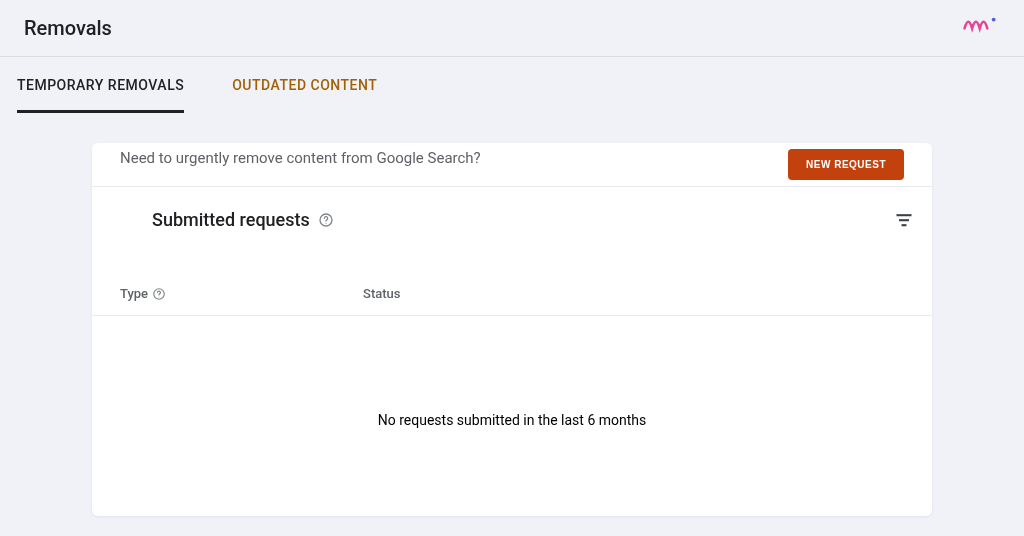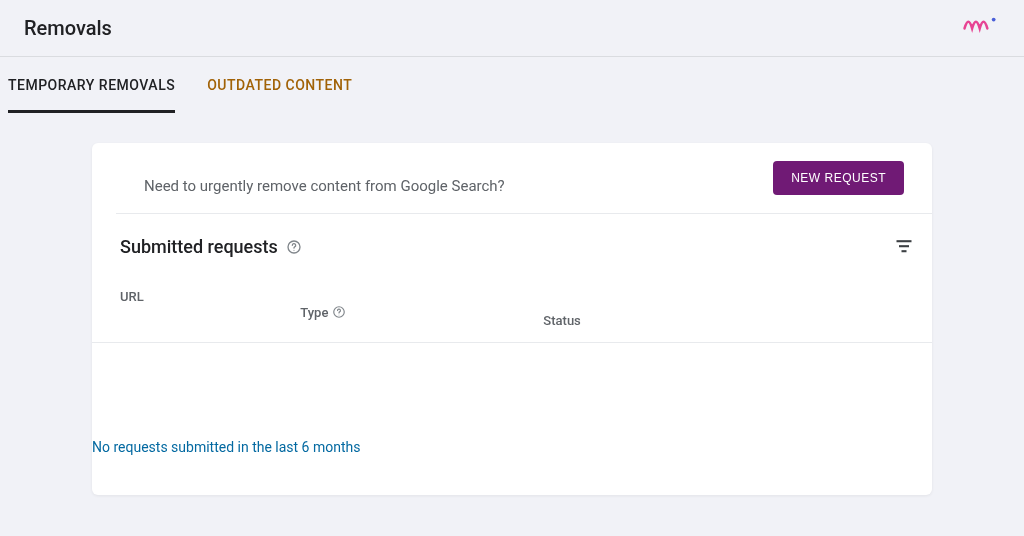--- a/index.html
+++ b/index.html
@@ -26,22 +26,22 @@
       font-size: 20px;
       font-weight: 500;
       color: #202124;
     }
     .logo-svg {
       width: 38px;
       height: 24px;
     }
     .tabs {
       display: flex;
-      padding: 0 8px;
-      gap: 32px;
+      padding: 0 17px;
+      gap: 48px;
       align-items: flex-end;
     }
     .tab {
       padding: 20px 0;
       font-size: 14px;
       font-weight: 500;
       letter-spacing: 0.5px;
       color: #a16207;
       cursor: pointer;
       text-transform: uppercase;
@@ -55,45 +55,45 @@
       padding: 30px 92px 0 92px;
     }
     .card {
       background: #fff;
       border-radius: 6px;
       box-shadow: 0 1px 3px rgba(60,64,67,0.08);
     }
     .card-top {
       display: flex;
       justify-content: space-between;
-      align-items: flex-end;
-      padding: 18px 28px;
+      align-items: flex-start;
+      padding: 6px 28px;
       border-bottom: 1px solid #e8eaed;
-      margin-left: 24px;
     }
     .prompt-text {
       color: #5f6368;
       font-size: 15px;
     }
     .new-request-btn {
-      background: #701a75;
+      background: #c2410c;
       color: #fff;
       border: none;
       border-radius: 4px;
       padding: 10px 18px;
-      font-size: 12px;
-      font-weight: 400;
+      font-size: 10px;
+      font-weight: 700;
       letter-spacing: 0.5px;
       cursor: pointer;
     }
     .requests-header {
       display: flex;
       justify-content: space-between;
-      align-items: flex-start;
+      align-items: flex-end;
       padding: 22px 18px 10px 28px;
+      margin-left: 32px;
     }
     .requests-title-wrap {
       display: flex;
       align-items: center;
       gap: 8px;
     }
     .requests-title {
       font-size: 18px;
       font-weight: 500;
       color: #202124;
@@ -127,27 +127,27 @@
     }
     .table-head {
       display: flex;
       padding: 22px 28px 14px 28px;
       border-bottom: 1px solid #e8eaed;
       color: #5f6368;
       font-size: 13px;
       font-weight: 500;
     }
     .col-url { width: 23%; }
-    .col-type { width: 31%; display:flex; align-items:flex-start;margin-top:16px; }
+    .col-type { width: 31%; display:flex; align-items:flex-end;margin-top:16px; }
     .col-requested { width: 32%; }
     .col-status { width: 14%; margin-top: 24px; }
     .empty-state {
-      padding: 96px 0 40px 0;
-      text-align: left;
-      color: #0369a1;
+      padding: 96px 0 88px 0;
+      text-align: center;
+      color: #000000;
       font-size: 14px;
     }
   </style>
 </head>
 <body>
 
 <div class="page-header">
   <div class="page-title">Removals</div>
   <div>
     <svg class="logo-svg" viewBox="0 0 60 30" fill="none">
@@ -189,21 +189,20 @@
       <span class="filter-icon">
         <svg viewBox="0 0 24 24" fill="#3c4043">
           <rect x="3" y="5" width="18" height="2.5"></rect>
           <rect x="6" y="11" width="12" height="2.5"></rect>
           <rect x="9" y="17" width="6" height="2.5"></rect>
         </svg>
       </span>
     </div>
 
     <div class="table-head">
-      <div class="col-url">URL</div>
       <div class="col-type">
         <span>Type</span>
         <span class="help-icon-sm">
           <svg viewBox="0 0 24 24" fill="none" stroke="#80868b" stroke-width="2">
             <circle cx="12" cy="12" r="9"></circle>
             <path d="M9.5 9.5 a2.5 2.5 0 1 1 3.5 2.3 c-0.8 0.4 -1 0.9 -1 1.7" stroke-linecap="round"></path>
             <circle cx="12" cy="17" r="0.8" fill="#80868b" stroke="none"></circle>
           </svg>
         </span>
       </div>

